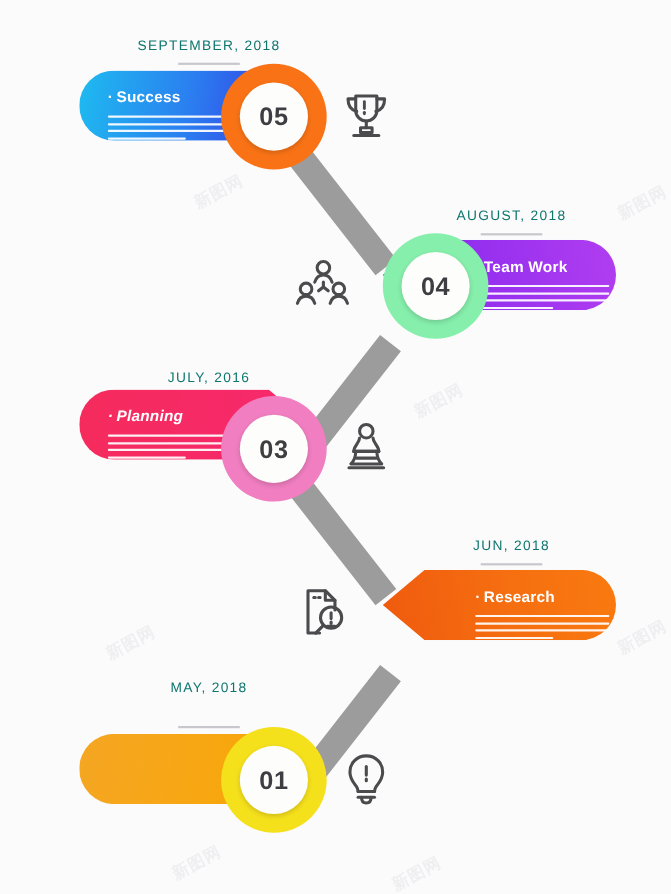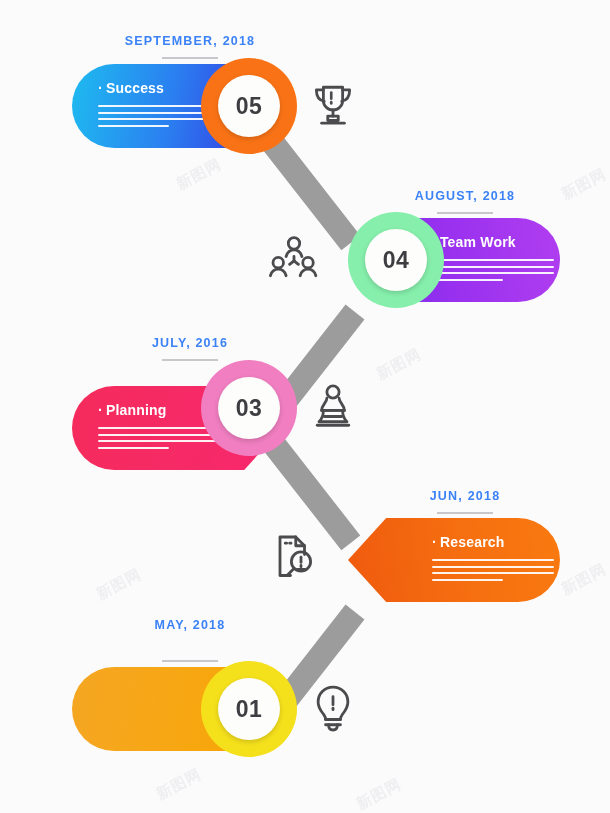--- a/index.html
+++ b/index.html
@@ -34,37 +34,37 @@
     position: absolute;
     background: #9c9c9c;
     height: 24px;
     transform-origin: 0 50%;
   }
 
   
   .date-label {
     position: absolute;
     text-align: center;
-    color: #3b82f6;
+    color: #0f766e;
     font-size: 12.5px;
-    font-weight: 700;
+    font-weight: 400;
     letter-spacing: 1.2px;
     white-space: nowrap;
   }
   .date-rule {
     position: absolute;
     height: 1.5px;
     width: 56px;
     background: #c8c8cc;
   }
 
   
   .banner {
     position: absolute;
-    height: 84px;
+    height: 64px;
   }
   .banner .plate {
     position: absolute;
     top: 0;
     bottom: 0;
     left: 0;
     right: 0;
   }
 
   
@@ -227,21 +227,21 @@
       <path d="M39 50c1.4-5 4.6-7.5 9-7.5s7.6 2.5 9 7.5"></path>
       <path d="M32 28v5"></path>
         <path d="M32 33l-5 4"></path>
         <path d="M32 33l5 4"></path>
     </svg>
   </div>
 
   <div class="date-label" style="left:70px; top:336px; width:240px;">JULY, 2016</div>
   <div class="date-rule" style="left:162px; top:359px;"></div>
 
-  <div class="banner dir-right" style="left:72px; top:386px; width:210px;">
+  <div class="banner dir-right" style="left:72px; top:354px; width:210px;font-style:italic;">
     <div class="plate" style="background:linear-gradient(100deg,#f52b5c 0%,#f62a65 50%,#f7286f 100%);"></div>
     <div class="content" style="left:26px; width:122px;">
       <div class="title">
         <span class="bullet">·</span><span>Planning</span>
       </div>
       <div class="lines">
         <i style="width:100%"></i>
           <i style="width:100%"></i>
           <i style="width:100%"></i>
           <i style="width:58%"></i>

